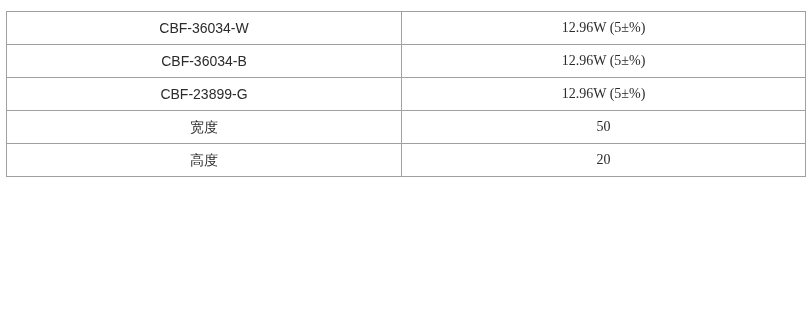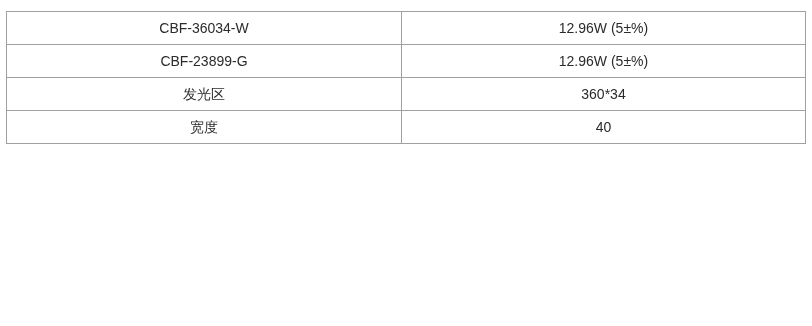--- a/index.html
+++ b/index.html
@@ -37,39 +37,44 @@
     line-height: 18px;
     color: #2b2b2b;
     background: #ffffff;
     box-sizing: border-box;
   }
   .col-label {
     width: 395px;
   }
   .col-value {
     width: 404px;
+    font-family: Liberation Serif, serif;
   }
 </style>
 </head>
 <body>
 
 <div class="sheet">
   <table class="spec-table">
     <tbody>
       <tr>
         <td class="col-label">CBF-36034-W</td>
         <td class="col-value">12.96W (5±%)</td>
       </tr>
       <tr>
+        <td class="col-label">CBF-36034-B</td>
+        <td class="col-value">12.96W (5±%)</td>
+      </tr>
+      <tr>
         <td class="col-label">CBF-23899-G</td>
         <td class="col-value">12.96W (5±%)</td>
       </tr>
       <tr>
-        <td class="col-label">发光区</td>
-        <td class="col-value">360*34</td>
+        <td class="col-label">宽度</td>
+        <td class="col-value">50</td>
       </tr>
       <tr>
-        <td class="col-label">宽度</td>
-        <td class="col-value">40</td>
+        <td class="col-label">高度</td>
+        <td class="col-value">20</td>
       </tr>
     </tbody>
   </table>
 </div>
 
 </body></html>

